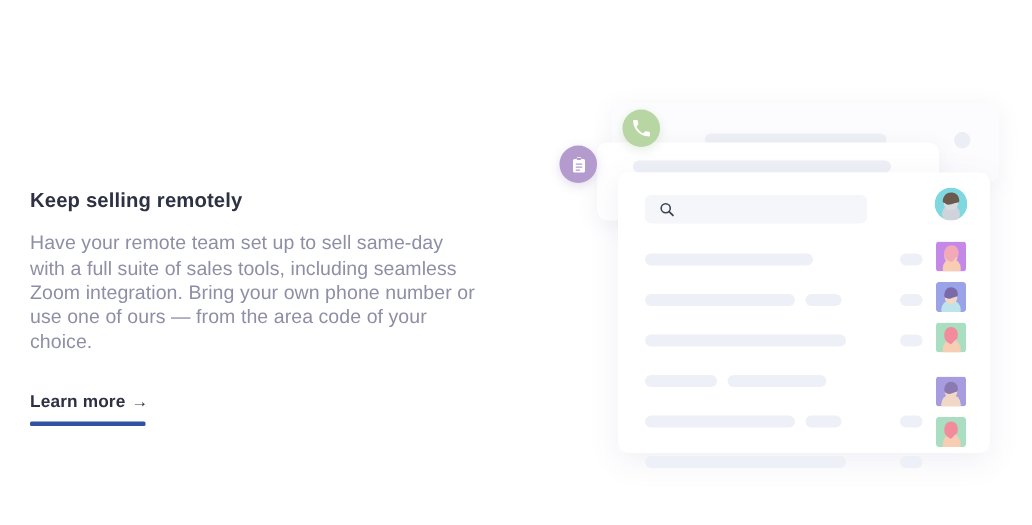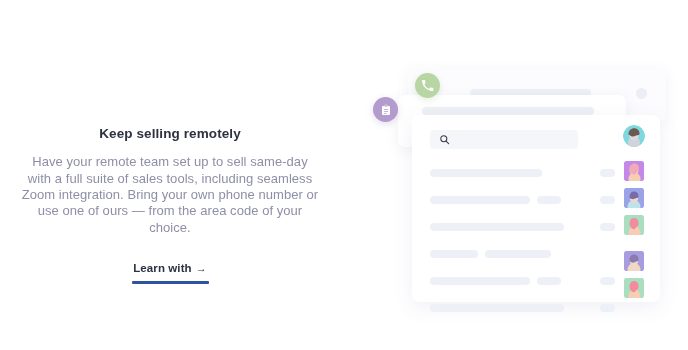--- a/index.html
+++ b/index.html
@@ -12,21 +12,20 @@
     background: #ffffff;
     font-family: "Liberation Sans", sans-serif;
     overflow: hidden;
     position: relative;
   }
 
   .stage {
     position: relative;
     width: 688px;
     height: 350px;
-    text-align: center;
   }
 
   
   .copy {
     position: absolute;
     left: 20px;
     top: 126px;
     width: 300px;
   }
   .headline {
@@ -261,21 +260,21 @@
 
 <div class="stage">
 
   <div class="copy">
     <h2 class="headline">Keep selling remotely</h2>
 
     <p class="body-copy">Have your remote team set up to sell same-day with a full suite of sales tools, including seamless Zoom integration. Bring your own phone number or use one of ours — from the area code of your choice.</p>
 
     <div class="learn-wrap">
       <a href="#" class="learn-link">
-        <span>Learn with</span>
+        <span>Learn more</span>
         <span class="learn-arrow">→</span>
       </a>
       <span class="learn-rule"></span>
     </div>
   </div>
 
   <div class="illustration">
 
     <div class="card card-back">
       <span class="card-back-bar"></span>

